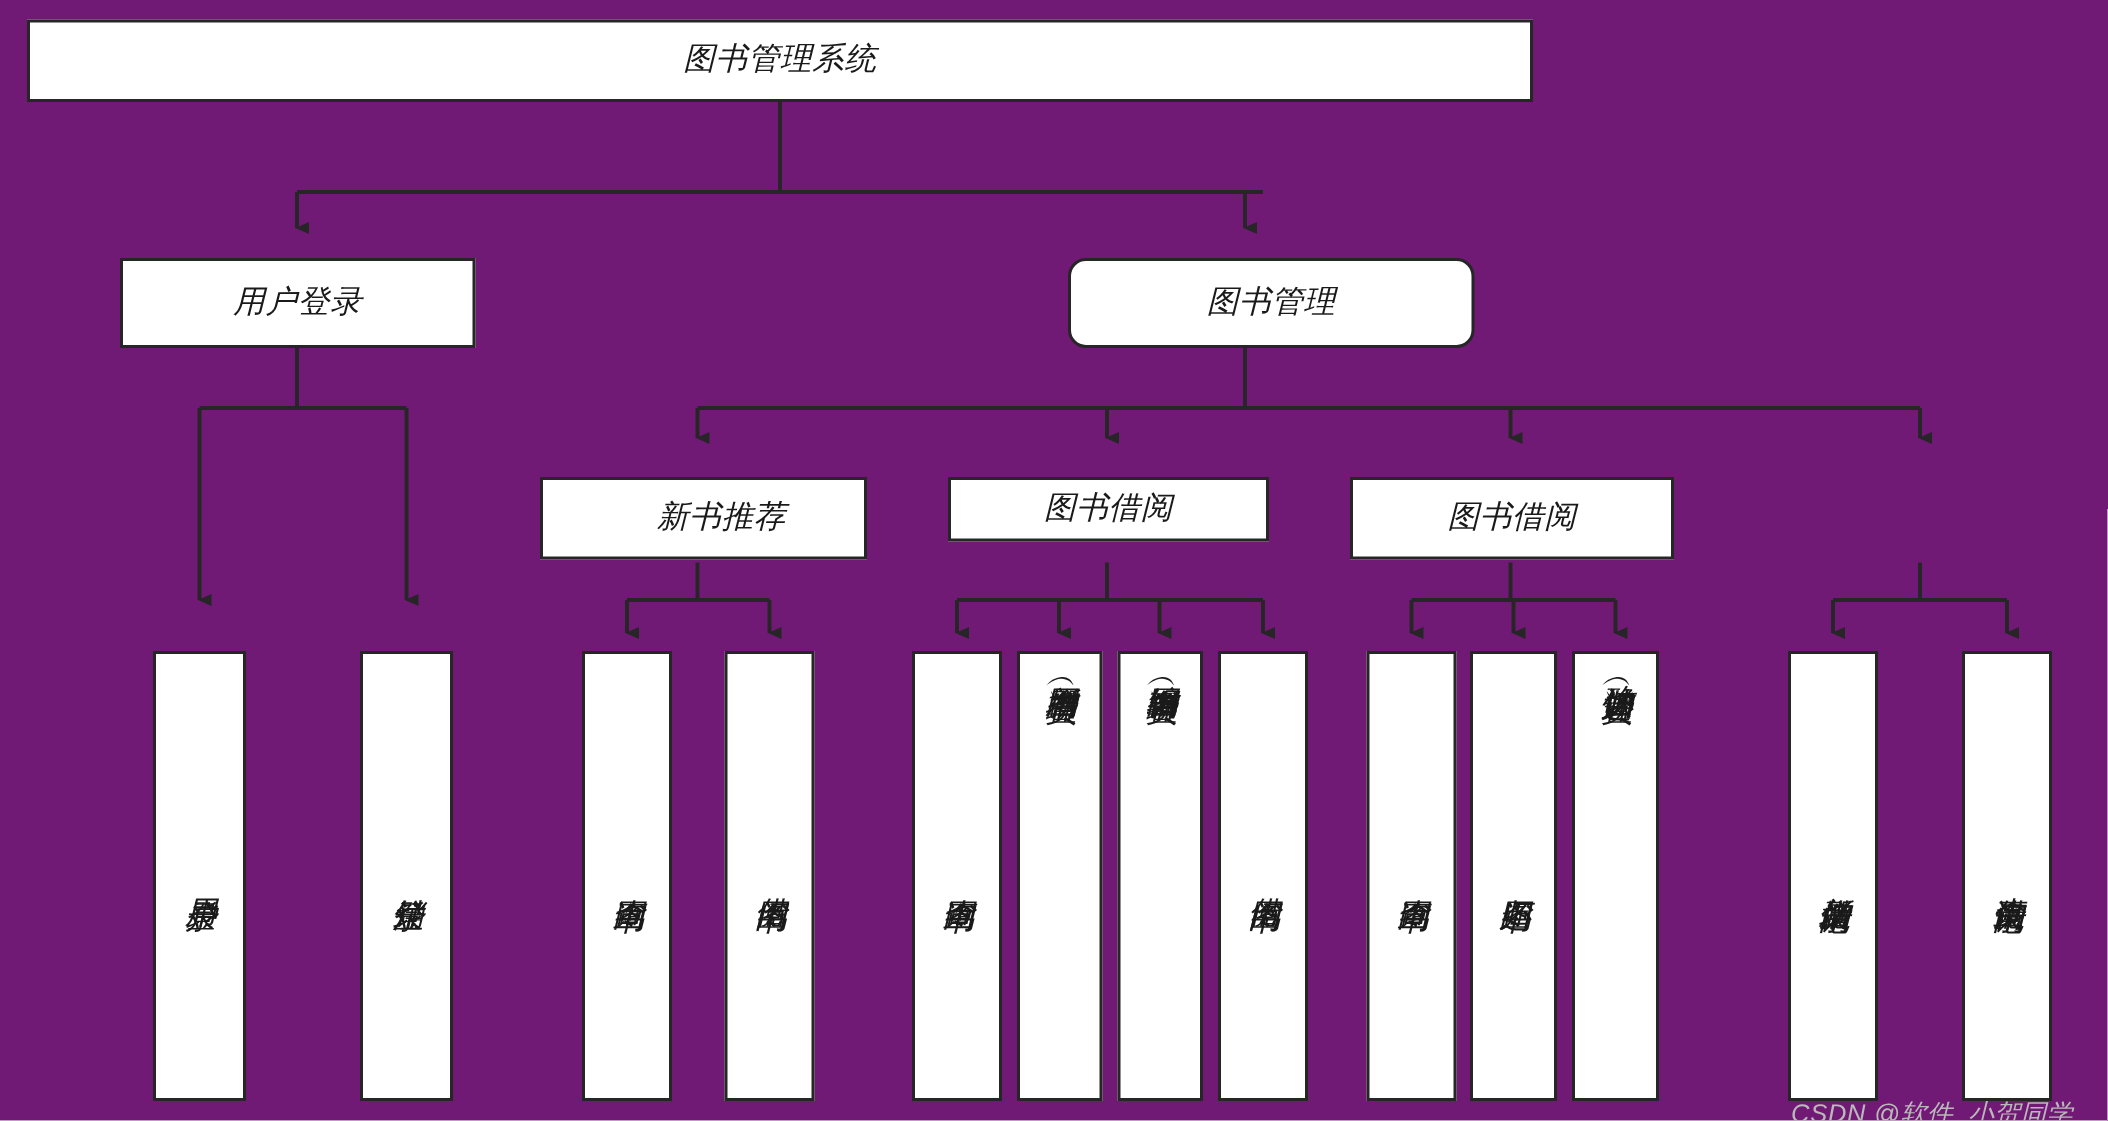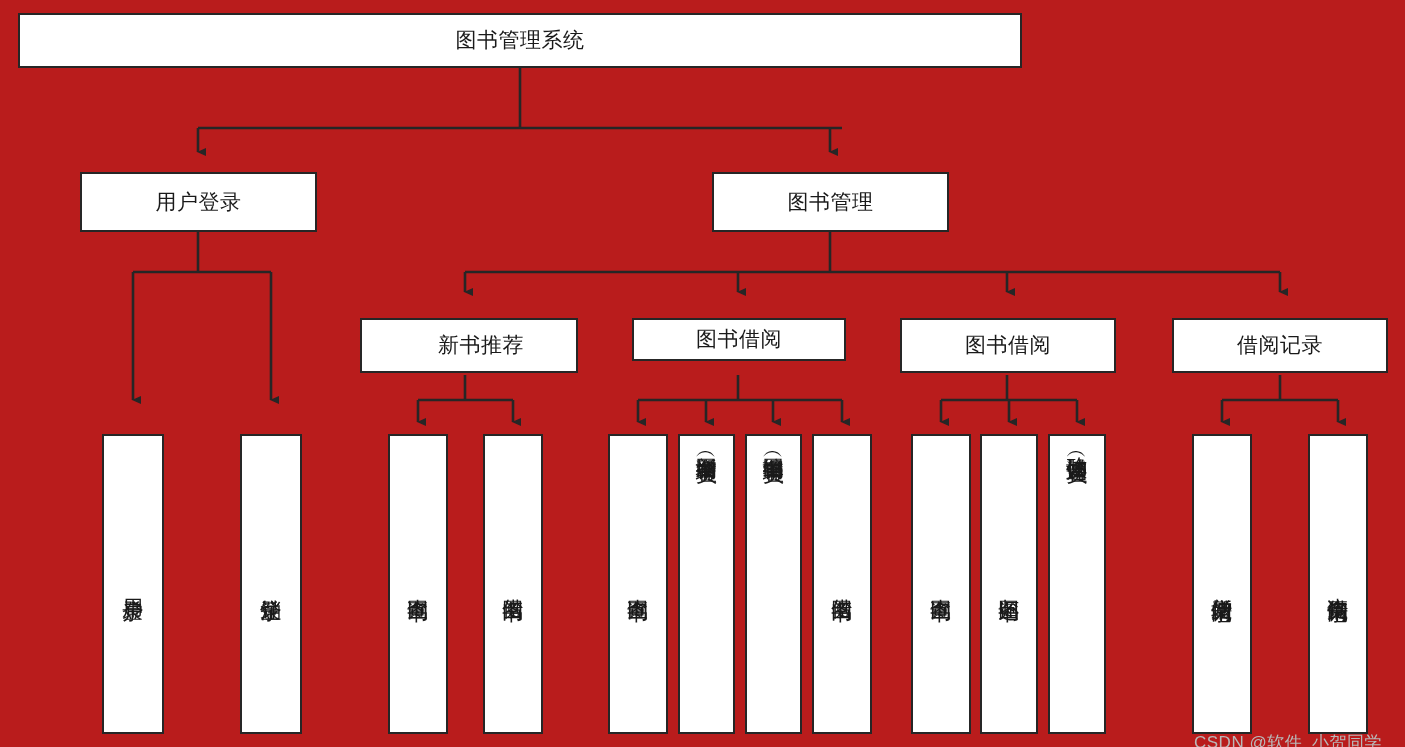--- a/index.html
+++ b/index.html
@@ -10,21 +10,22 @@
   body {
     width: 1405px;
     height: 747px;
     font-family: "Liberation Sans", "DejaVu Sans", sans-serif;
     overflow: hidden;
   }
   #diagram-root {
     position: relative;
     width: 1405px;
     height: 747px;
-    background: #b91c1c;
+    background: #701a75;
+    font-style: italic;
   }
   svg.diagram-canvas {
     position: absolute;
     left: 0;
     top: 0;
     width: 1405px;
     height: 747px;
   }
   .node-box {
     position: absolute;
@@ -124,35 +125,32 @@
     </g>
   </svg>
 
   <div class="node-box" style="left:18px; top:13px; width:1004px; height:55px;">
     <span class="node-label-h">图书管理系统</span>
   </div>
 
   <div class="node-box" style="left:80px; top:172px; width:237px; height:60px;">
     <span class="node-label-h">用户登录</span>
   </div>
-  <div class="node-box" style="left:712px; top:172px; width:237px; height:60px;">
+  <div class="node-box" style="left:712px; top:172px; width:271px; height:60px;border-radius:12px;">
     <span class="node-label-h">图书管理</span>
   </div>
 
   <div class="node-box" style="left:360px; top:318px; width:218px; height:55px;padding-left:24px;">
     <span class="node-label-h">新书推荐</span>
   </div>
   <div class="node-box" style="left:632px; top:318px; width:214px; height:43px;">
     <span class="node-label-h">图书借阅</span>
   </div>
   <div class="node-box" style="left:900px; top:318px; width:216px; height:55px;">
     <span class="node-label-h">图书借阅</span>
-  </div>
-  <div class="node-box" style="left:1172px; top:318px; width:216px; height:55px;">
-    <span class="node-label-h">借阅记录</span>
   </div>
 
   <div class="node-box vertical centered" style="left:102px; top:434px; width:62px; height:300px;">
     <span class="node-label-v">用户登录</span>
   </div>
   <div class="node-box vertical centered" style="left:240px; top:434px; width:62px; height:300px;">
     <span class="node-label-v">注销登录</span>
   </div>
 
   <div class="node-box vertical centered" style="left:388px; top:434px; width:60px; height:300px;">

